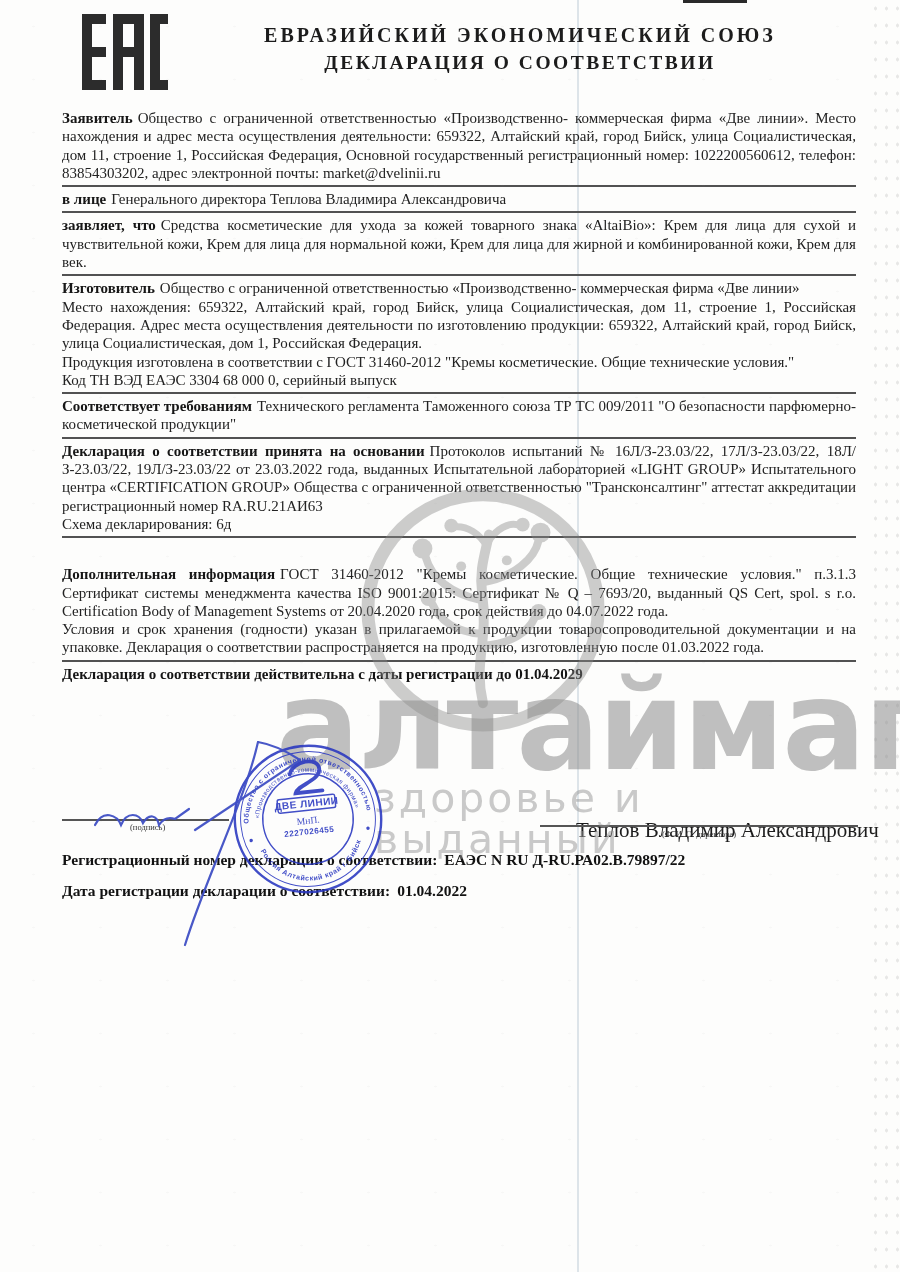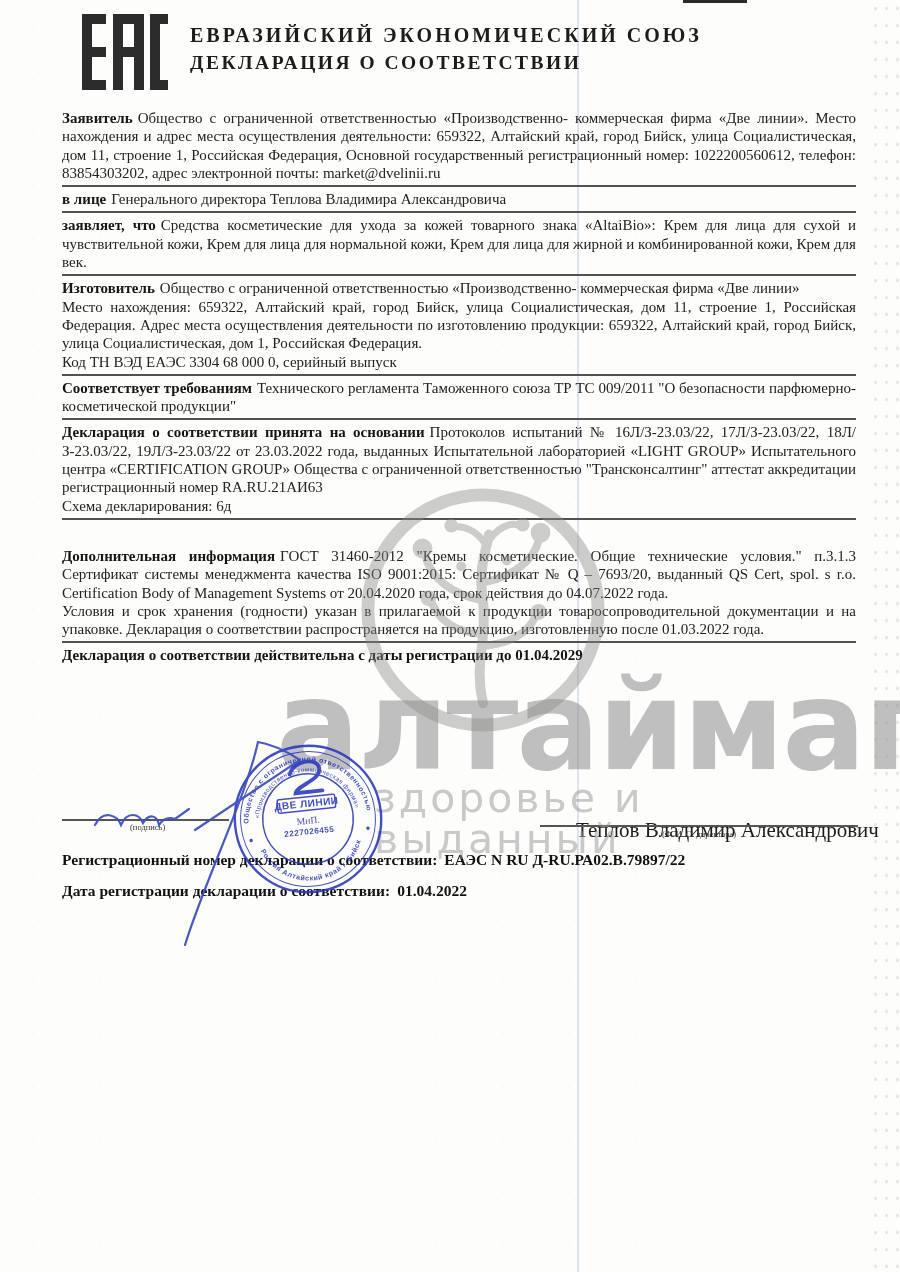--- a/index.html
+++ b/index.html
@@ -9,21 +9,21 @@
   .fold-line{position:absolute;left:577px;top:0;width:2px;height:100%;background:#dde4e9;}
   .top-mark{position:absolute;left:683px;top:0;width:64px;height:3px;background:#2a2a2a;}
   .noise{position:absolute;right:0;top:0;width:30px;height:100%;
          background-image:radial-gradient(#9a9a9a 1px, transparent 1.6px);
          background-size:11px 17px;opacity:.22;}
   .page::after{content:"";position:absolute;inset:0;pointer-events:none;
          background-image:radial-gradient(#8a8a8a 1px, transparent 1.4px);
          background-size:67px 53px;opacity:.05;}
   
   .eac{position:absolute;left:82px;top:14px;}
-  .titles{position:absolute;left:190px;top:22px;width:660px;}
+  .titles{position:absolute;left:190px;top:22px;width:660px;text-align:center;}
   .t1{font-size:20px;font-weight:bold;letter-spacing:3px;line-height:27px;color:#1c1c1c;}
   .t2{font-size:19.5px;font-weight:bold;letter-spacing:2.5px;line-height:27px;color:#1c1c1c;}
   
   .content{position:absolute;left:62px;top:109px;width:794px;font-size:15px;line-height:18.3px;}
   .par{margin:0;text-align:justify;}
   .lead{font-weight:bold;color:#161616;margin-right:5px;}
   .rule{border-top:2px solid #525252;margin:3px 0;}
   .gap-top{margin-top:27px;font-family:Liberation Serif, serif;}
   .boldline{font-weight:bold;color:#141414;margin-top:2px;}
   
@@ -77,20 +77,21 @@
 
   <main class="content">
     <p class="par"><b class="lead">Заявитель</b><span>Общество с ограниченной ответственностью «Производственно- коммерческая фирма «Две линии». Место нахождения и адрес места осуществления деятельности: 659322, Алтайский край, город Бийск, улица Социалистическая, дом 11, строение 1, Российская Федерация, Основной государственный регистрационный номер: 1022200560612, телефон: 83854303202, адрес электронной почты: market@dvelinii.ru</span></p>
     <div class="rule"></div>
     <p class="par"><b class="lead">в лице</b><span>Генерального директора Теплова Владимира Александровича</span></p>
     <div class="rule"></div>
     <p class="par"><b class="lead">заявляет, что</b><span>Средства косметические для ухода за кожей товарного знака «AltaiBio»: Крем для лица для сухой и чувствительной кожи, Крем для лица для нормальной кожи, Крем для лица для жирной и комбинированной кожи, Крем для век.</span></p>
     <div class="rule"></div>
     <p class="par"><b class="lead">Изготовитель</b><span>Общество с ограниченной ответственностью «Производственно- коммерческая фирма «Две линии»</span></p>
     <p class="par">Место нахождения: 659322, Алтайский край, город Бийск, улица Социалистическая, дом 11, строение 1, Российская Федерация. Адрес места осуществления деятельности по изготовлению продукции: 659322, Алтайский край, город Бийск, улица Социалистическая, дом 1, Российская Федерация.</p>
+    <p class="par">Продукция изготовлена в соответствии с ГОСТ 31460-2012 "Кремы косметические. Общие технические условия."</p>
     <p class="par">Код ТН ВЭД ЕАЭС 3304 68 000 0, серийный выпуск</p>
     <div class="rule"></div>
     <p class="par"><b class="lead">Соответствует требованиям</b><span>Технического регламента Таможенного союза ТР ТС 009/2011 "О безопасности парфюмерно-косметической продукции"</span></p>
     <div class="rule"></div>
     <p class="par"><b class="lead">Декларация о соответствии принята на основании</b><span>Протоколов испытаний № 16Л/З-23.03/22, 17Л/З-23.03/22, 18Л/З-23.03/22, 19Л/З-23.03/22 от 23.03.2022 года, выданных Испытательной лабораторией «LIGHT GROUP» Испытательного центра «CERTIFICATION GROUP» Общества с ограниченной ответственностью "Трансконсалтинг" аттестат аккредитации регистрационный номер RA.RU.21АИ63</span></p>
     <p class="par">Схема декларирования: 6д</p>
     <div class="rule"></div>
     <p class="par gap-top"><b class="lead">Дополнительная информация</b><span>ГОСТ 31460-2012 "Кремы косметические. Общие технические условия." п.3.1.3 Сертификат системы менеджмента качества ISO 9001:2015: Сертификат № Q – 7693/20, выданный QS Cert, spol. s r.o. Certification Body of Management Systems от 20.04.2020 года, срок действия до 04.07.2022 года.</span></p>
     <p class="par">Условия и срок хранения (годности) указан в прилагаемой к продукции товаросопроводительной документации и на упаковке. Декларация о соответствии распространяется на продукцию, изготовленную после 01.03.2022 года.</p>
     <div class="rule"></div>

